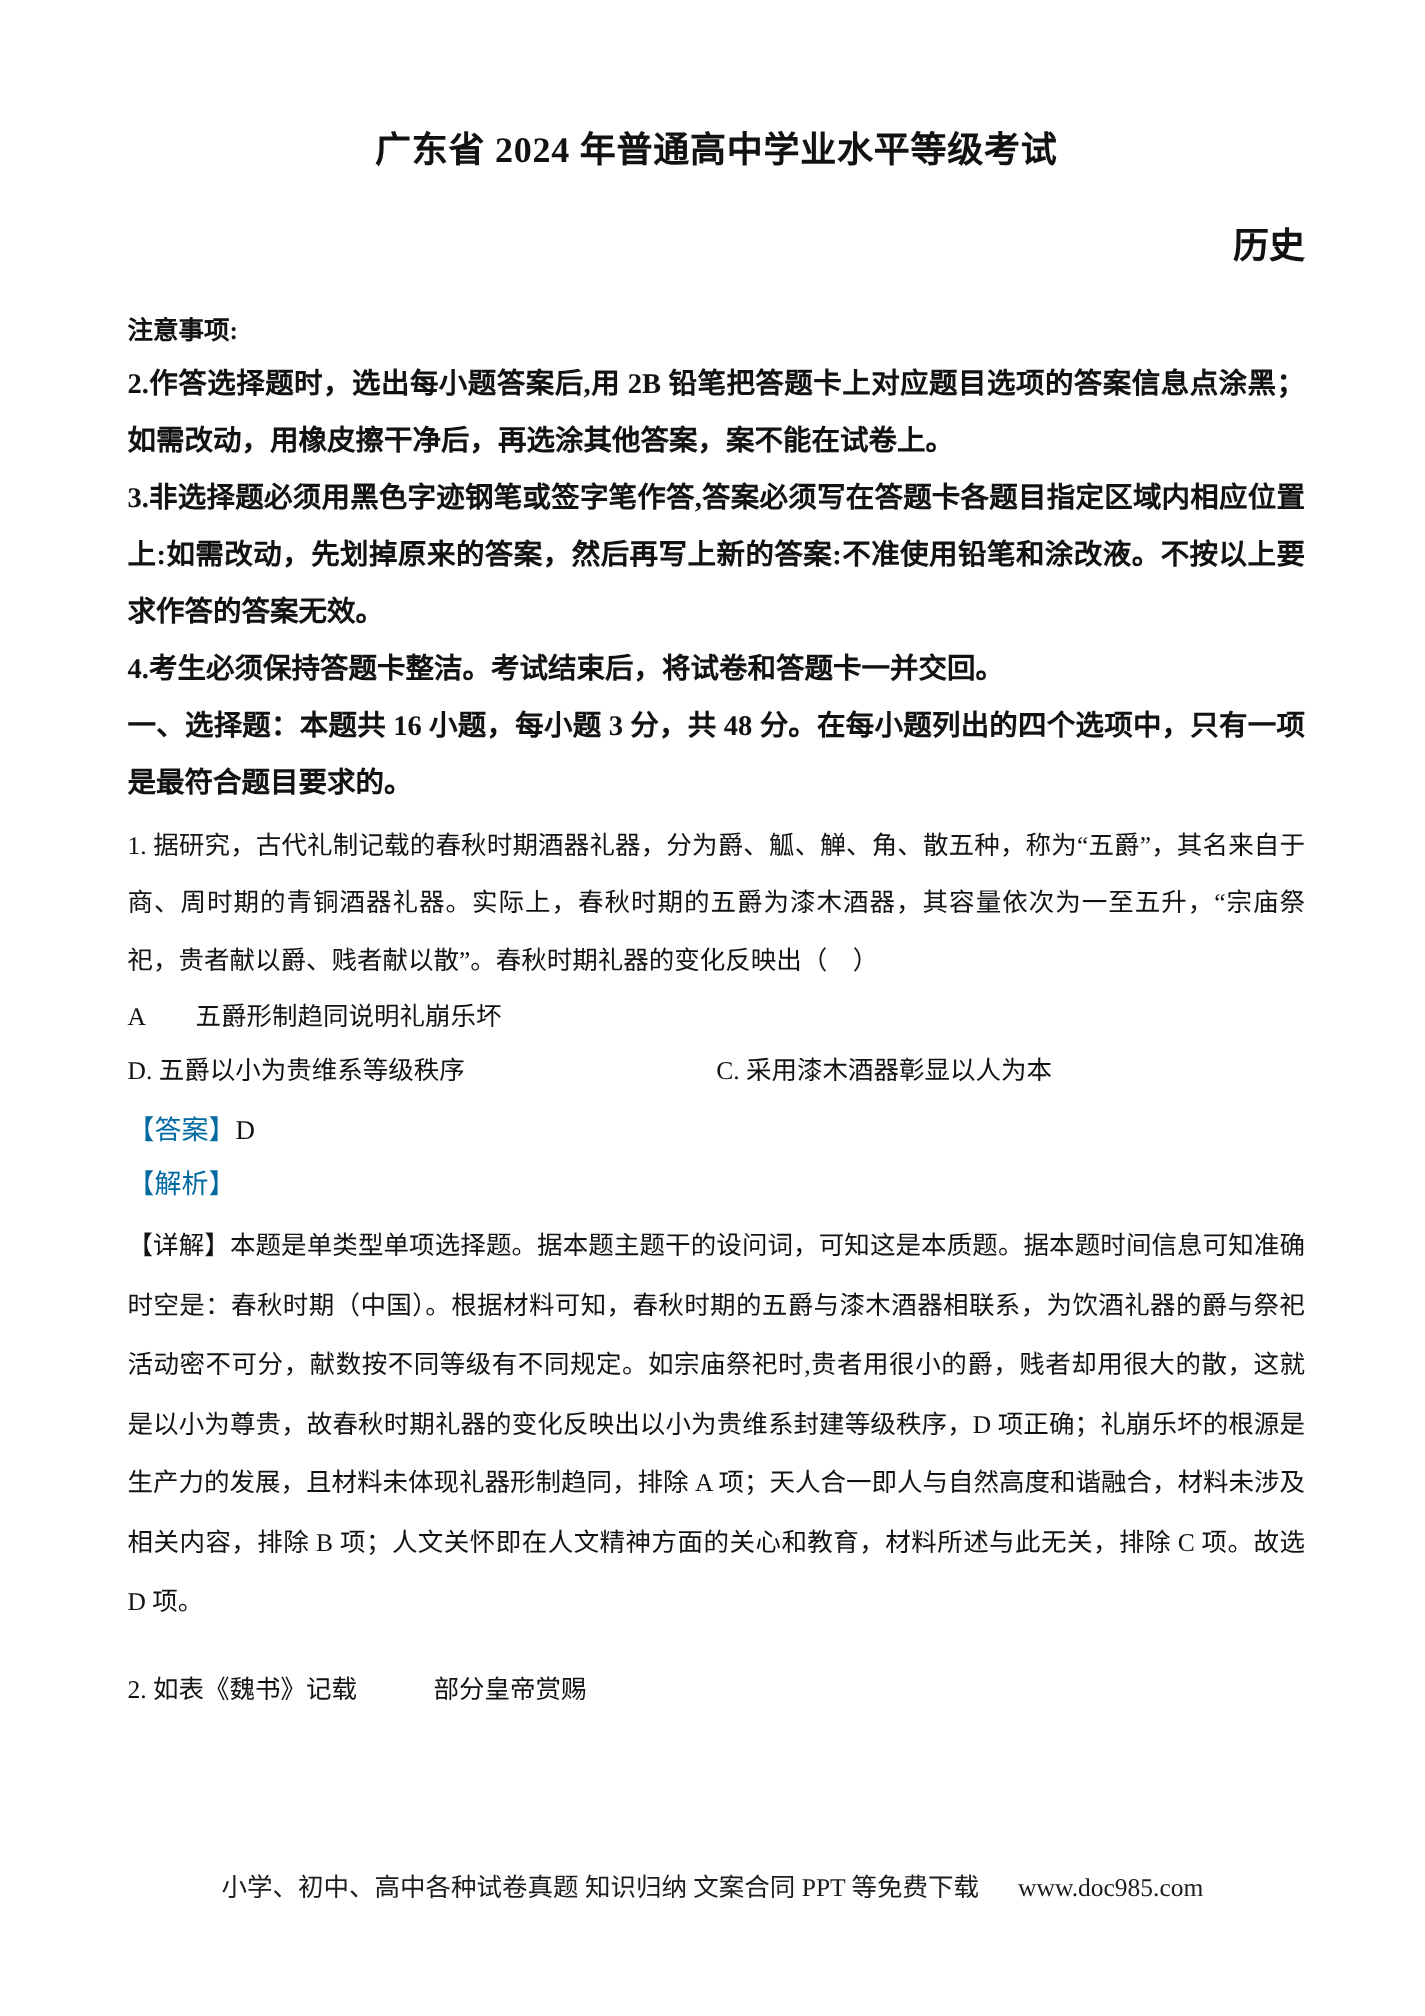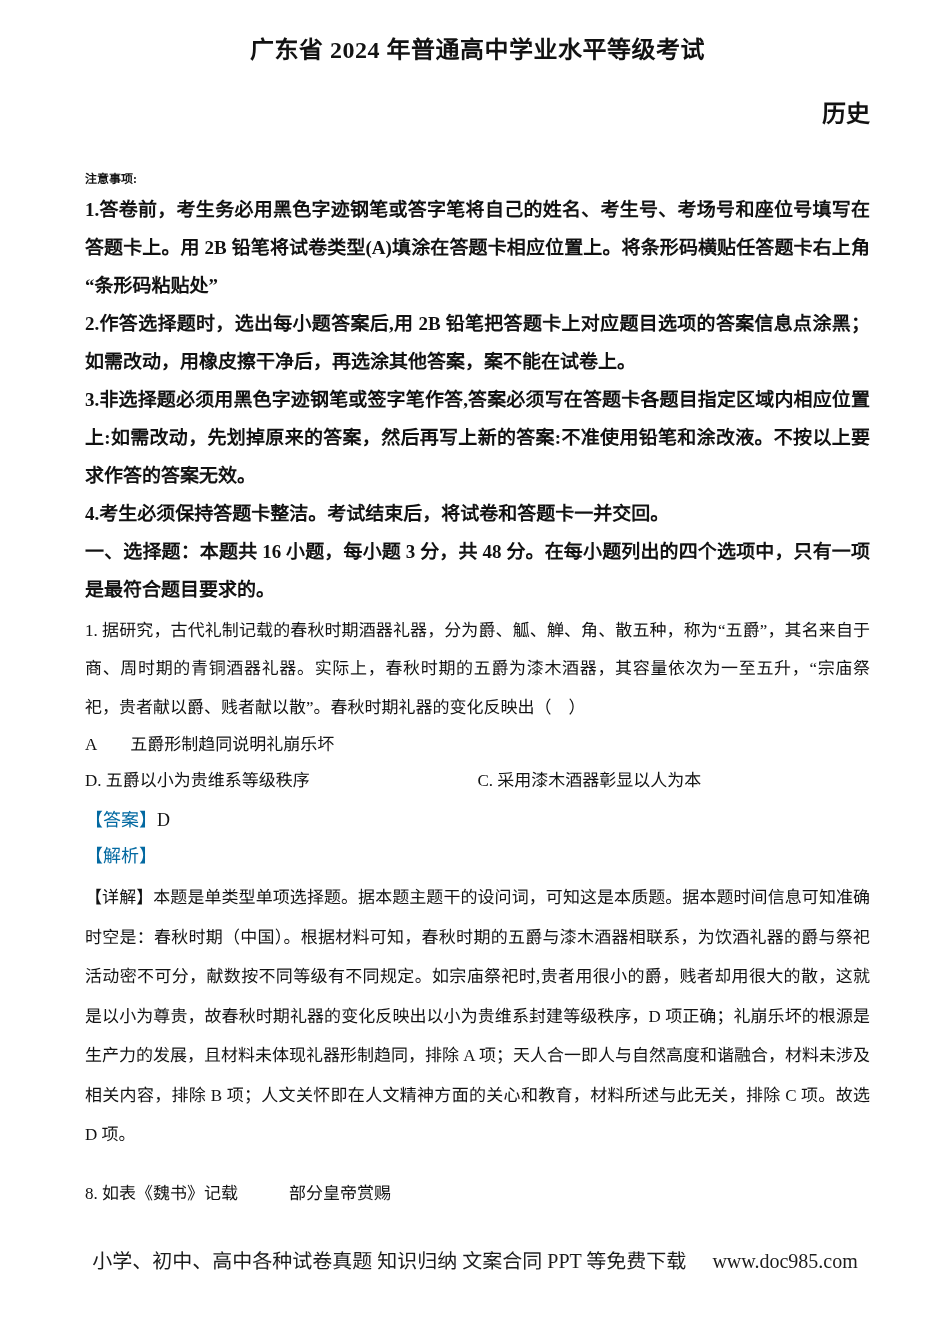--- a/index.html
+++ b/index.html
@@ -2,39 +2,39 @@
 <html lang="zh-CN"><head>
 <meta charset="utf-8">
 <style>
   html,body { margin:0; padding:0; background:#e8e8e8; }
   .page {
     position:relative;
     width:950px; height:1344px;
     margin:0 auto;
     background:#ffffff;
     box-sizing:border-box;
-    padding:35px 80px 0 85px;
+    padding:86px 80px 0 85px;
     font-family:"Liberation Serif","DejaVu Serif",serif;
     color:#121212;
     overflow:hidden;
   }
   .doc-title {
     margin:0; padding:0;
     font-size:24px; font-weight:bold;
     text-align:center; line-height:1.3;
     letter-spacing:0.5px;
   }
   .doc-subtitle {
     margin:33px 0 0 0; padding:0;
     font-size:24px; font-weight:bold;
     text-align:right; line-height:1.3;
   }
   .notice-heading {
-    margin:37px 0 0 0;
-    font-size:12px; font-weight:bold;
+    margin:23px 0 0 0;
+    font-size:17px; font-weight:bold;
     line-height:2.0;
   }
   .notice-item {
     margin:0;
     font-size:19px; font-weight:bold;
     line-height:2.0;
     text-align:justify;
     text-justify:inter-ideograph;
   }
   .section-heading {
@@ -68,35 +68,34 @@
   }
   .q2-line {
     margin:22px 0 0 0;
     font-size:17px; line-height:2.0;
     white-space:pre;
   }
   .page-footer {
     position:absolute;
     left:0; right:0; top:1247px;
     text-align:center;
-    font-size:20px; color:#1c1c1c;
+    font-size:17px; color:#1c1c1c;
     line-height:1.4;
   }
   .footer-site { margin-left:26px; color:#1c1c1c; text-decoration:none; }
 </style>
 </head>
 <body>
 
 <div class="page">
 
   <h1 class="doc-title">广东省 2024 年普通高中学业水平等级考试</h1>
   <h2 class="doc-subtitle">历史</h2>
 
   <p class="notice-heading">注意事项:</p>
-  <p class="notice-item">1.答卷前，考生务必用黑色字迹钢笔或答字笔将自己的姓名、考生号、考场号和座位号填写在答题卡上。用 2B 铅笔将试卷类型(A)填涂在答题卡相应位置上。将条形码横贴任答题卡右上角“条形码粘贴处”</p>
   <p class="notice-item">2.作答选择题时，选出每小题答案后,用 2B 铅笔把答题卡上对应题目选项的答案信息点涂黑；如需改动，用橡皮擦干净后，再选涂其他答案，案不能在试卷上。</p>
   <p class="notice-item">3.非选择题必须用黑色字迹钢笔或签字笔作答,答案必须写在答题卡各题目指定区域内相应位置上:如需改动，先划掉原来的答案，然后再写上新的答案:不准使用铅笔和涂改液。不按以上要求作答的答案无效。</p>
   <p class="notice-item">4.考生必须保持答题卡整洁。考试结束后，将试卷和答题卡一并交回。</p>
 
   <p class="section-heading">一、选择题：本题共 16 小题，每小题 3 分，共 48 分。在每小题列出的四个选项中，只有一项是最符合题目要求的。</p>
 
   <p class="q-stem">1. 据研究，古代礼制记载的春秋时期酒器礼器，分为爵、觚、觯、角、散五种，称为“五爵”，其名来自于商、周时期的青铜酒器礼器。实际上，春秋时期的五爵为漆木酒器，其容量依次为一至五升，“宗庙祭祀，贵者献以爵、贱者献以散”。春秋时期礼器的变化反映出（　）</p>
 
   <div class="options">
     <div class="option-row">
@@ -107,17 +106,17 @@
       <span class="option">C. 采用漆木酒器彰显以人为本</span>
     </div>
   </div>
 
   <p class="answer-line"><span class="bracket-blue">【答案】</span><span>D</span></p>
 
   <p class="analysis-line"><span class="bracket-blue">【解析】</span></p>
 
   <p class="detail-para"><span>【详解】</span><span>本题是单类型单项选择题。据本题主题干的设问词，可知这是本质题。据本题时间信息可知准确时空是：春秋时期（中国）。根据材料可知，春秋时期的五爵与漆木酒器相联系，为饮酒礼器的爵与祭祀活动密不可分，献数按不同等级有不同规定。如宗庙祭祀时,贵者用很小的爵，贱者却用很大的散，这就是以小为尊贵，故春秋时期礼器的变化反映出以小为贵维系封建等级秩序，D 项正确；礼崩乐坏的根源是生产力的发展，且材料未体现礼器形制趋同，排除 A 项；天人合一即人与自然高度和谐融合，材料未涉及相关内容，排除 B 项；人文关怀即在人文精神方面的关心和教育，材料所述与此无关，排除 C 项。故选 D 项。</span></p>
 
-  <p class="q2-line">8. 如表《魏书》记载　　　部分皇帝赏赐</p>
+  <p class="q2-line">2. 如表《魏书》记载　　　部分皇帝赏赐</p>
 
   <div class="page-footer"><span>小学、初中、高中各种试卷真题 知识归纳 文案合同 PPT 等免费下载</span><a class="footer-site" href="#">www.doc985.com</a></div>
 
 </div>
 
 </body></html>

